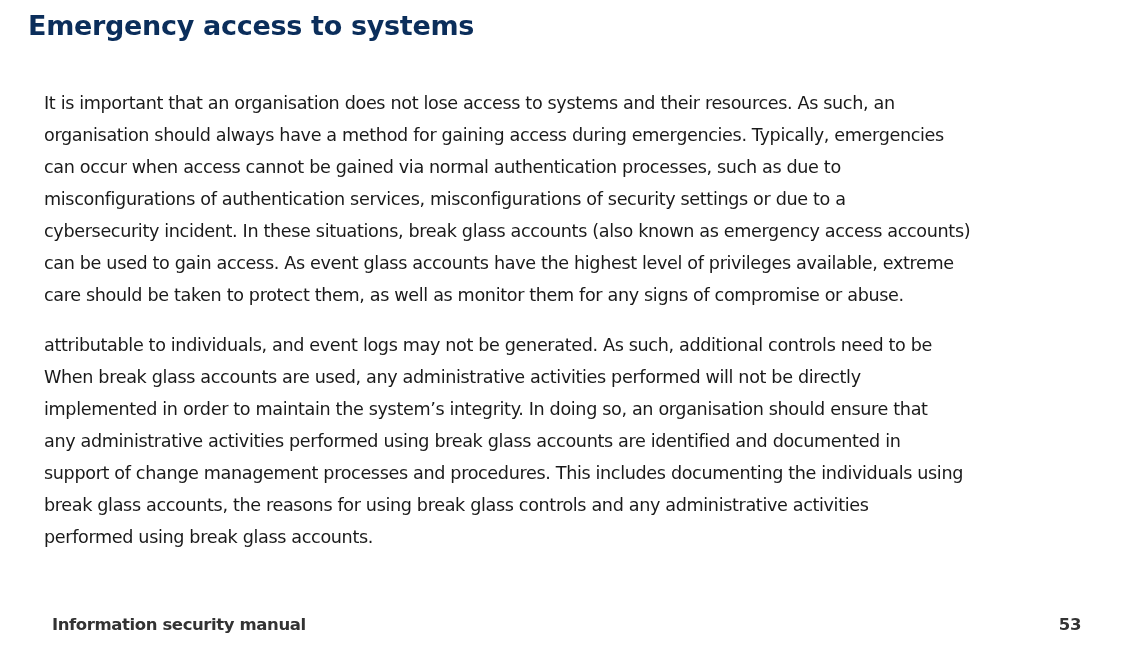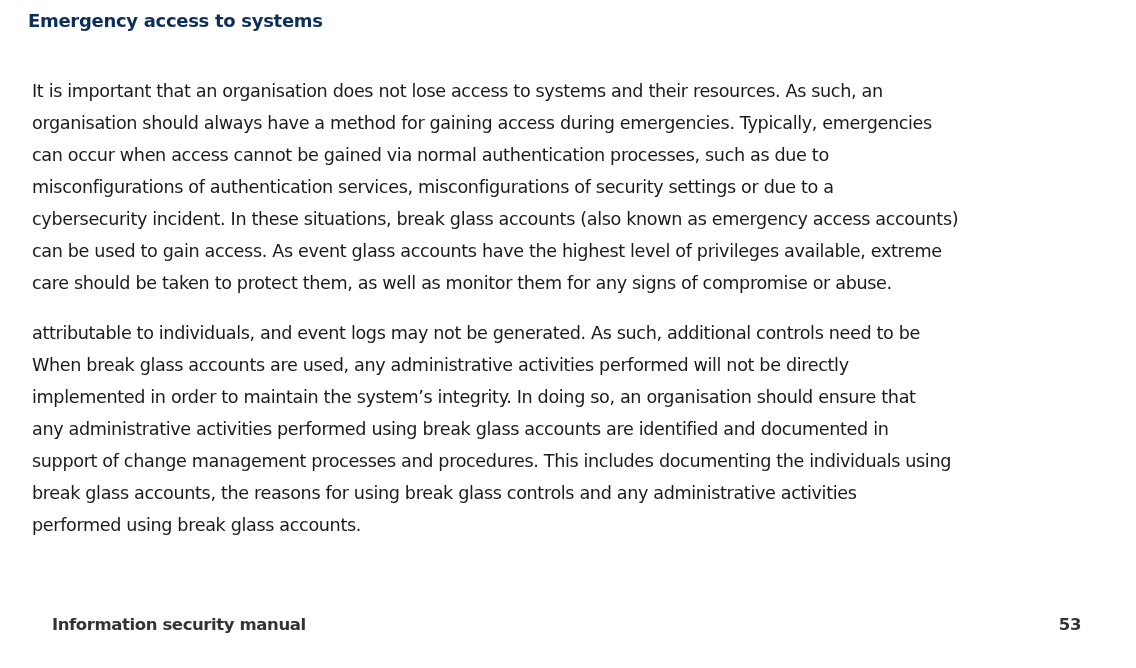--- a/index.html
+++ b/index.html
@@ -3,24 +3,24 @@
   <meta charset="utf-8">
   <style>
     html, body { margin: 0; padding: 0; background: #ffffff; }
     body {
       width: 1136px; height: 668px; position: relative; overflow: hidden;
       font-family: "Liberation Sans", sans-serif;
     }
     .heading {
       position: absolute; left: 28px; top: 10px; margin: 0;
       font-family: "DejaVu Sans", sans-serif;
-      font-size: 18px; font-weight: bold; color: #0b2e5b; letter-spacing: -0.3px;
+      font-size: 27px; font-weight: bold; color: #0b2e5b; letter-spacing: -0.3px;
     }
     .para {
-      position: absolute; left: 28px; margin: 4px;
+      position: absolute; left: 28px; margin: 16px;
       font-family: "DejaVu Sans", sans-serif;
       font-size: 17.6px; color: #1a1a1a; line-height: 32px; letter-spacing: -0.35px;
     }
     .para .line { display: block; white-space: nowrap; }
     #p1 { top: 71px; }
     #p2 { top: 313px; }
     .footer {
       position: absolute; top: 615px; font-family: "DejaVu Sans", sans-serif;
       font-size: 16.5px; font-weight: bold; color: #333333; letter-spacing: -0.4px;
     }

